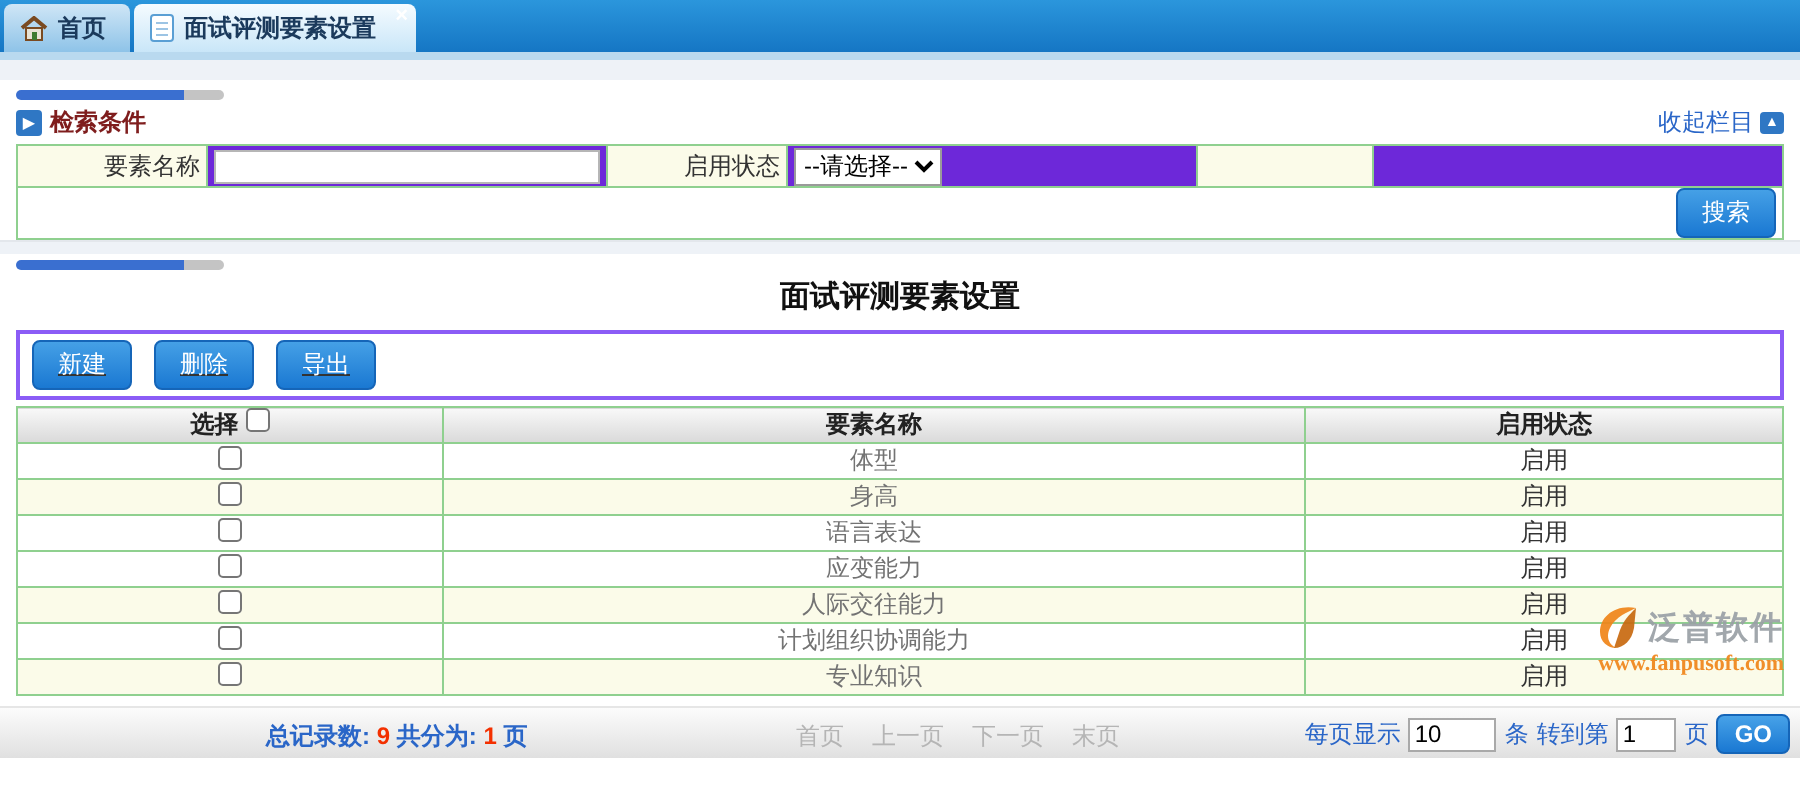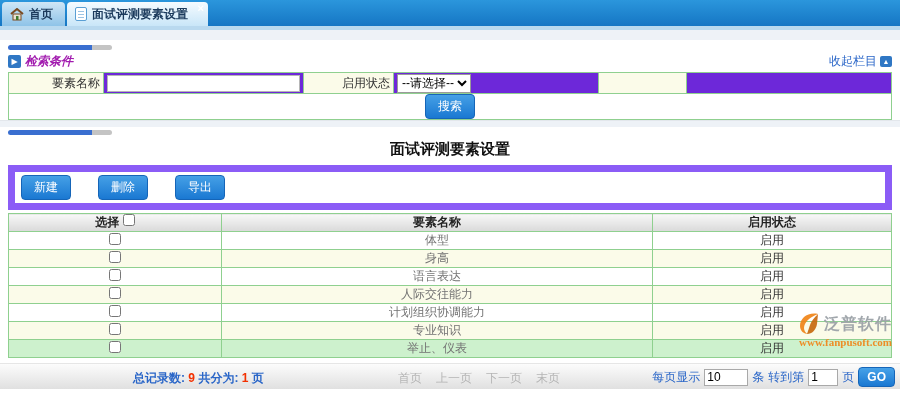--- a/index.html
+++ b/index.html
@@ -19,39 +19,39 @@
   .docicon:before { content:""; position:absolute; left:2px; top:3px; width:6px; height:1px; background:#9cc4e4; box-shadow:0 3px 0 #9cc4e4, 0 6px 0 #9cc4e4; }
 
   .band { height:10px; background:#eef2f7; }
   .band2 { height:7px; background:#eef2f7; border-top:1px solid #e3e7ec; }
 
   
   .panel { background:#fff; padding:4px 8px 0 8px; }
   .bluebar { height:5px; width:104px; border-radius:3px; background:linear-gradient(to right,#3a6fd0 0 84px,#c4c4c4 84px); margin:1px 0 3px 0; }
   .sechead { display:flex; align-items:center; height:17px; }
   .sechead .arrow { width:13px; height:13px; background:#2f77c4; color:#fff; font-size:8px; line-height:13px; text-align:center; border-radius:2px; margin-right:4px; }
-  .sechead .sectitle { color:#a21caf; font-weight:bold;font-style:italic; }
+  .sechead .sectitle { color:#7f1d1d; font-weight:bold; }
   .sechead .collapse { margin-left:auto; color:#2a66c8; display:flex; align-items:center; gap:3px; cursor:pointer; }
   .collapse .cicon { width:12px; height:11px; background:#2f77c4; border-radius:2px; color:#fff; font-size:7px; line-height:11px; text-align:center; }
 
   table.form { width:100%; border-collapse:collapse; margin-top:2px; }
   table.form td { border:1px solid #8fd08f; height:21px; padding:0 3px; }
   td.lab { background:#fbfbe9; text-align:right; color:#333; }
   td.fld { background:#6d28d9; }
   .txtinput { width:100%; height:17px; border:1px solid #b6b6b6; background:#fff; font-size:12px; padding:0 2px; }
   select.sel { height:19px; font-size:12px; border:1px solid #9a9a9a; background:#fff; }
-  td.btnrow { height:27px; text-align:center; background:#fff; }
+  td.btnrow { height:27px; text-align:right; background:#fff; }
 
   .btn { display:inline-block; background:linear-gradient(#45a0e6,#1a78d2); border:1px solid #1565b8; color:#fff;
          font-size:12px; padding:3px 12px; border-radius:4px; cursor:pointer; }
 
   
   .main { background:#fff; padding:2px 8px 0 8px; position:relative; }
   .pagetitle { text-align:center; font-size:15px; font-weight:bold; color:#111; height:22px; line-height:22px; margin-top:1px; }
-  .toolbar { border:7px solid #8b5cf6; padding:3px 6px; margin-top:5px; display:flex; gap:27px; }
+  .toolbar { border:2px solid #8b5cf6; padding:3px 6px; margin-top:5px; display:flex; gap:11px;text-decoration:underline; }
 
   table.grid { width:100%; border-collapse:collapse; margin-top:3px; }
   table.grid th { background:linear-gradient(#f8f8f8,#d9d9d9); border:1px solid #8fd08f; height:18px; font-size:12px; color:#222; font-weight:bold; }
   table.grid td { border:1px solid #8fd08f; height:18px; text-align:center; font-size:12px; }
   tr.odd td { background:#fff; }
   tr.even td { background:#fbfbe9; }
   tr.lastrow td { background:#cdf1cd; }
   td.namecell a { color:#737373; text-decoration:none; cursor:pointer; }
   .col-select { width:212px; } .col-name { width:430px; } .col-status { width:238px; }
   input[type=checkbox] { width:12px; height:12px; }
@@ -163,38 +163,38 @@
     <tr class="even">
       <td><input type="checkbox" style=""></td>
       <td class="namecell"><a>身高</a></td>
       <td>启用</td>
     </tr>
     <tr class="odd">
       <td><input type="checkbox" style=""></td>
       <td class="namecell"><a>语言表达</a></td>
       <td>启用</td>
     </tr>
+    <tr class="odd">
+      <td><input type="checkbox" style=""></td>
+      <td class="namecell"><a>应变能力</a></td>
+      <td>启用</td>
+    </tr>
     <tr class="even">
       <td><input type="checkbox" style=""></td>
       <td class="namecell"><a>人际交往能力</a></td>
       <td>启用</td>
     </tr>
     <tr class="odd">
       <td><input type="checkbox" style=""></td>
       <td class="namecell"><a>计划组织协调能力</a></td>
       <td>启用</td>
     </tr>
     <tr class="even">
       <td><input type="checkbox" style=""></td>
       <td class="namecell"><a>专业知识</a></td>
-      <td>启用</td>
-    </tr>
-    <tr class="lastrow">
-      <td><input type="checkbox" style=""></td>
-      <td class="namecell"><a>举止、仪表</a></td>
       <td>启用</td>
     </tr>
   </tbody>
     </table>
 
   <div class="watermark">
     <div class="wm-top">
       <span>
         <svg width="26" height="26" viewBox="0 0 26 26">
             <path d="M22 4 C12 2 4 8 4 16 C4 21 8 24 12 24 C8 22 7 18 9 14 C12 8 18 6 22 4 Z" fill="#f08519"></path>

